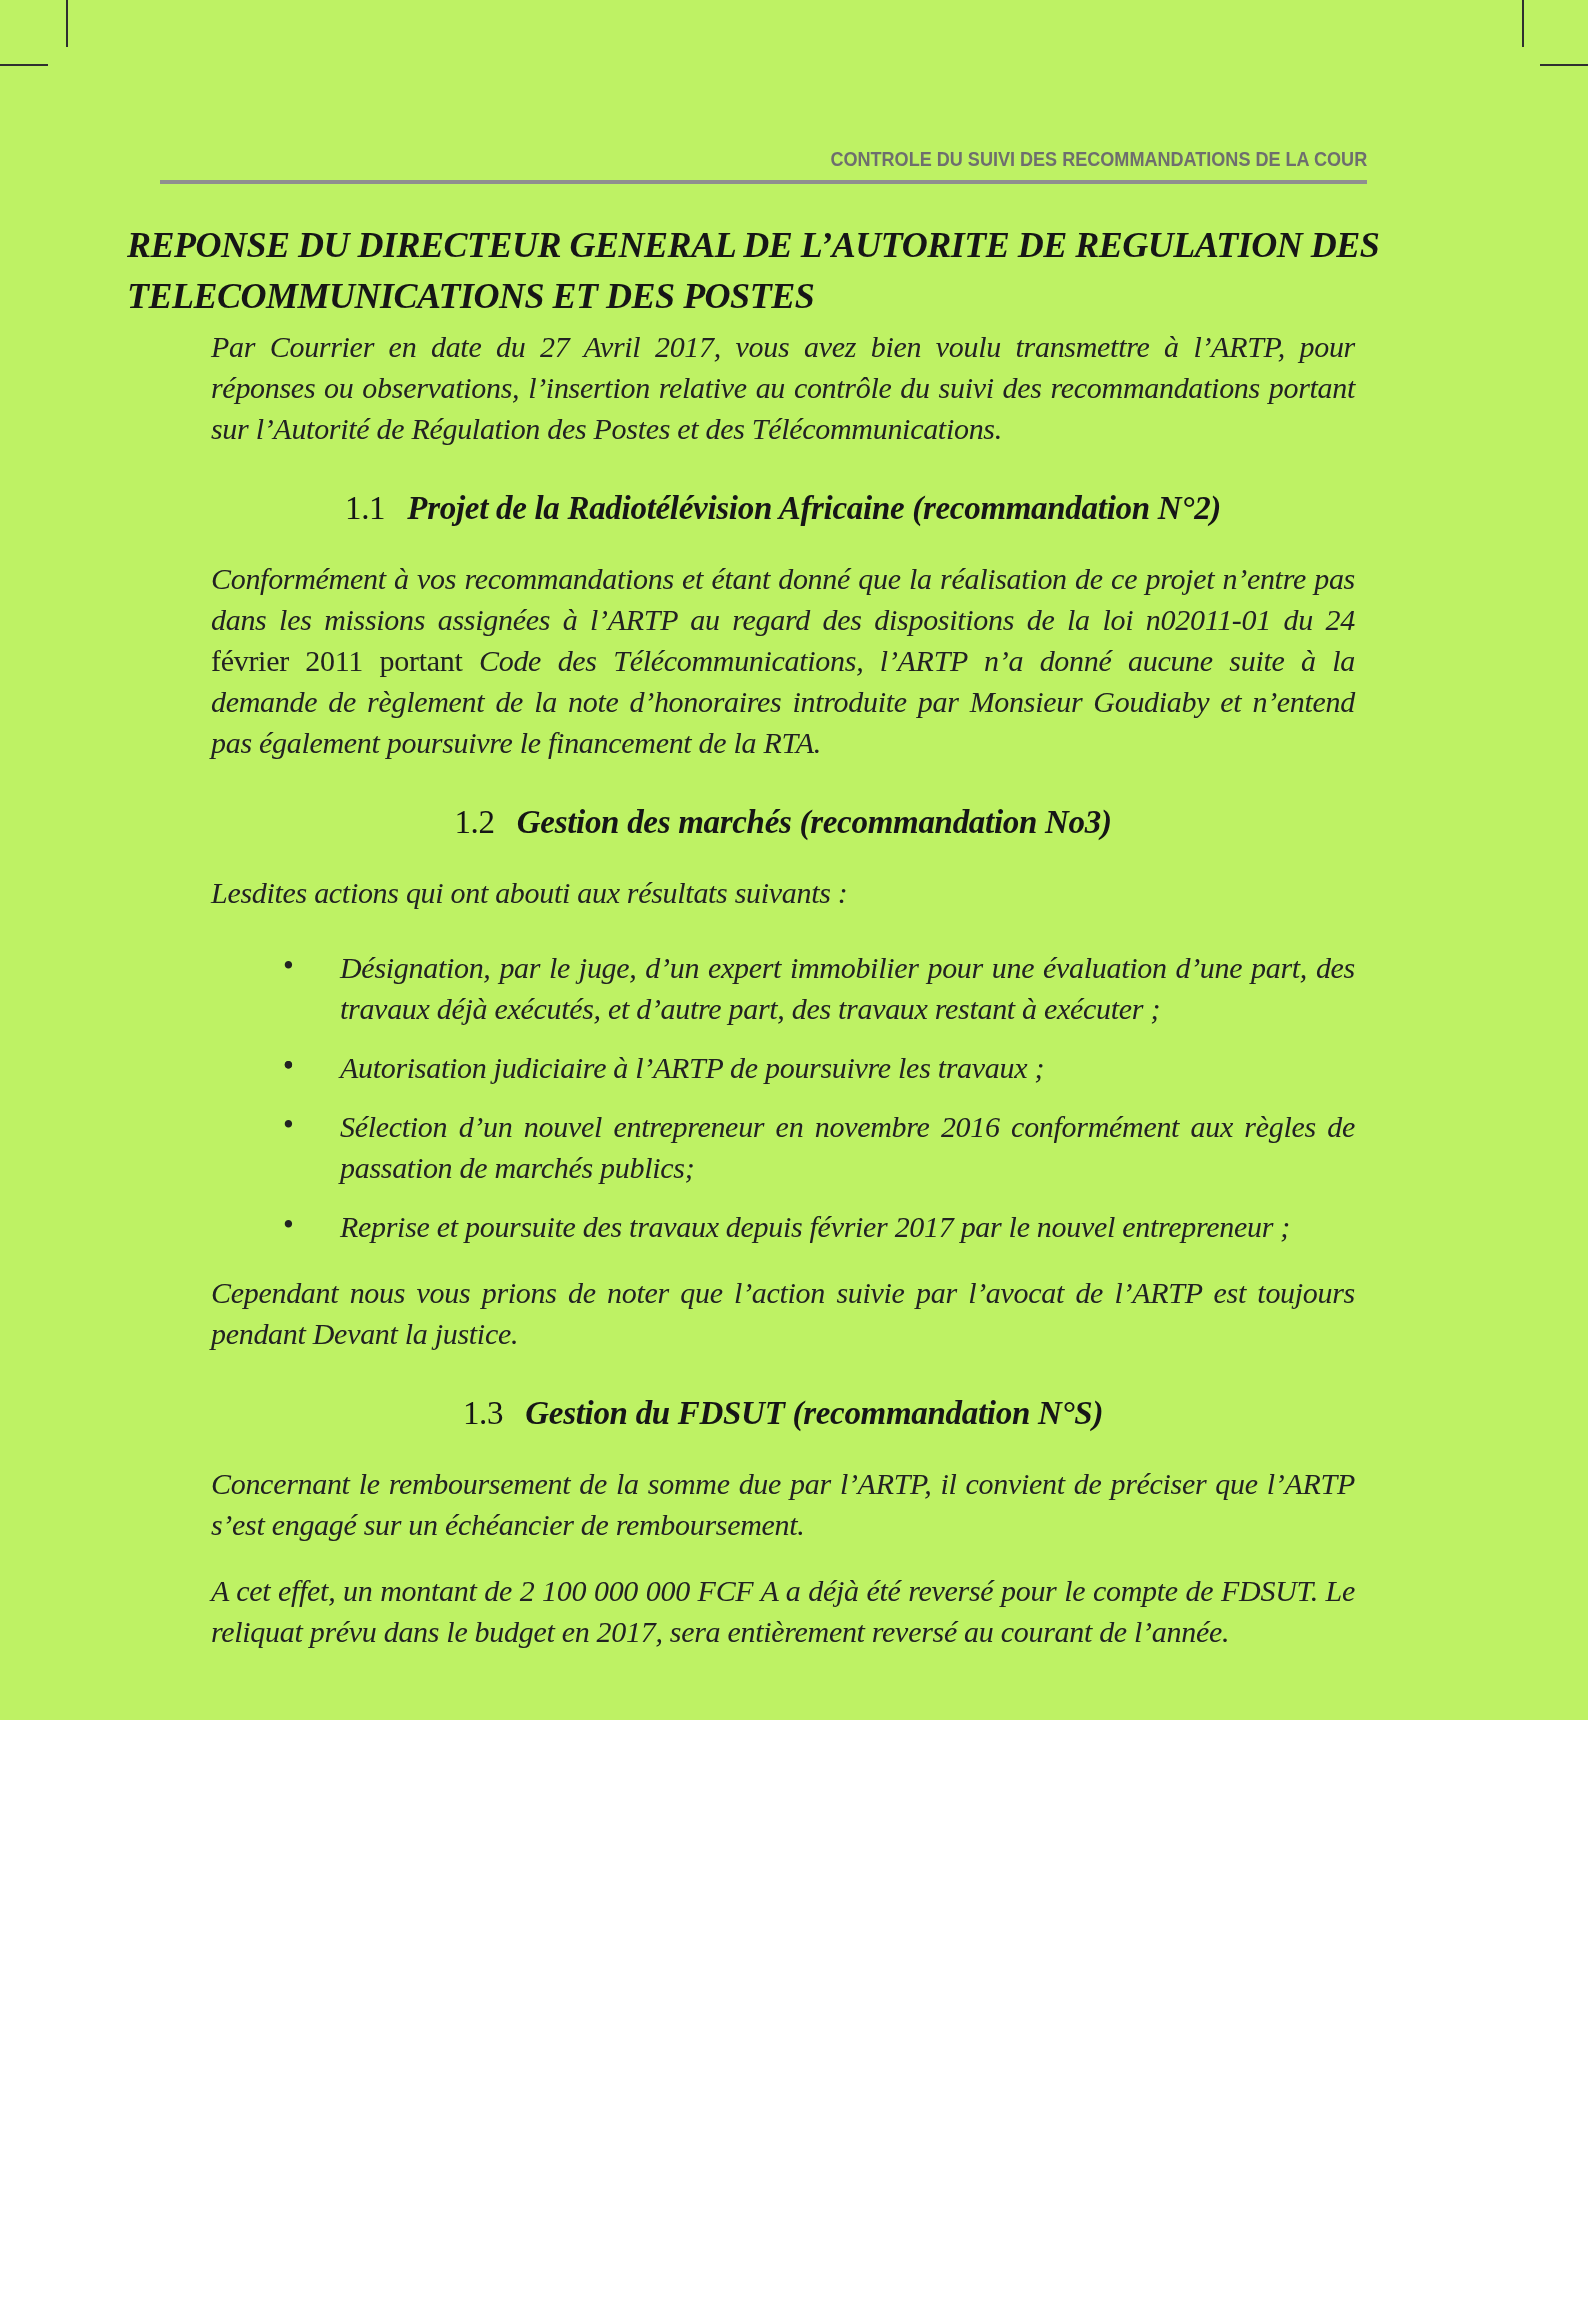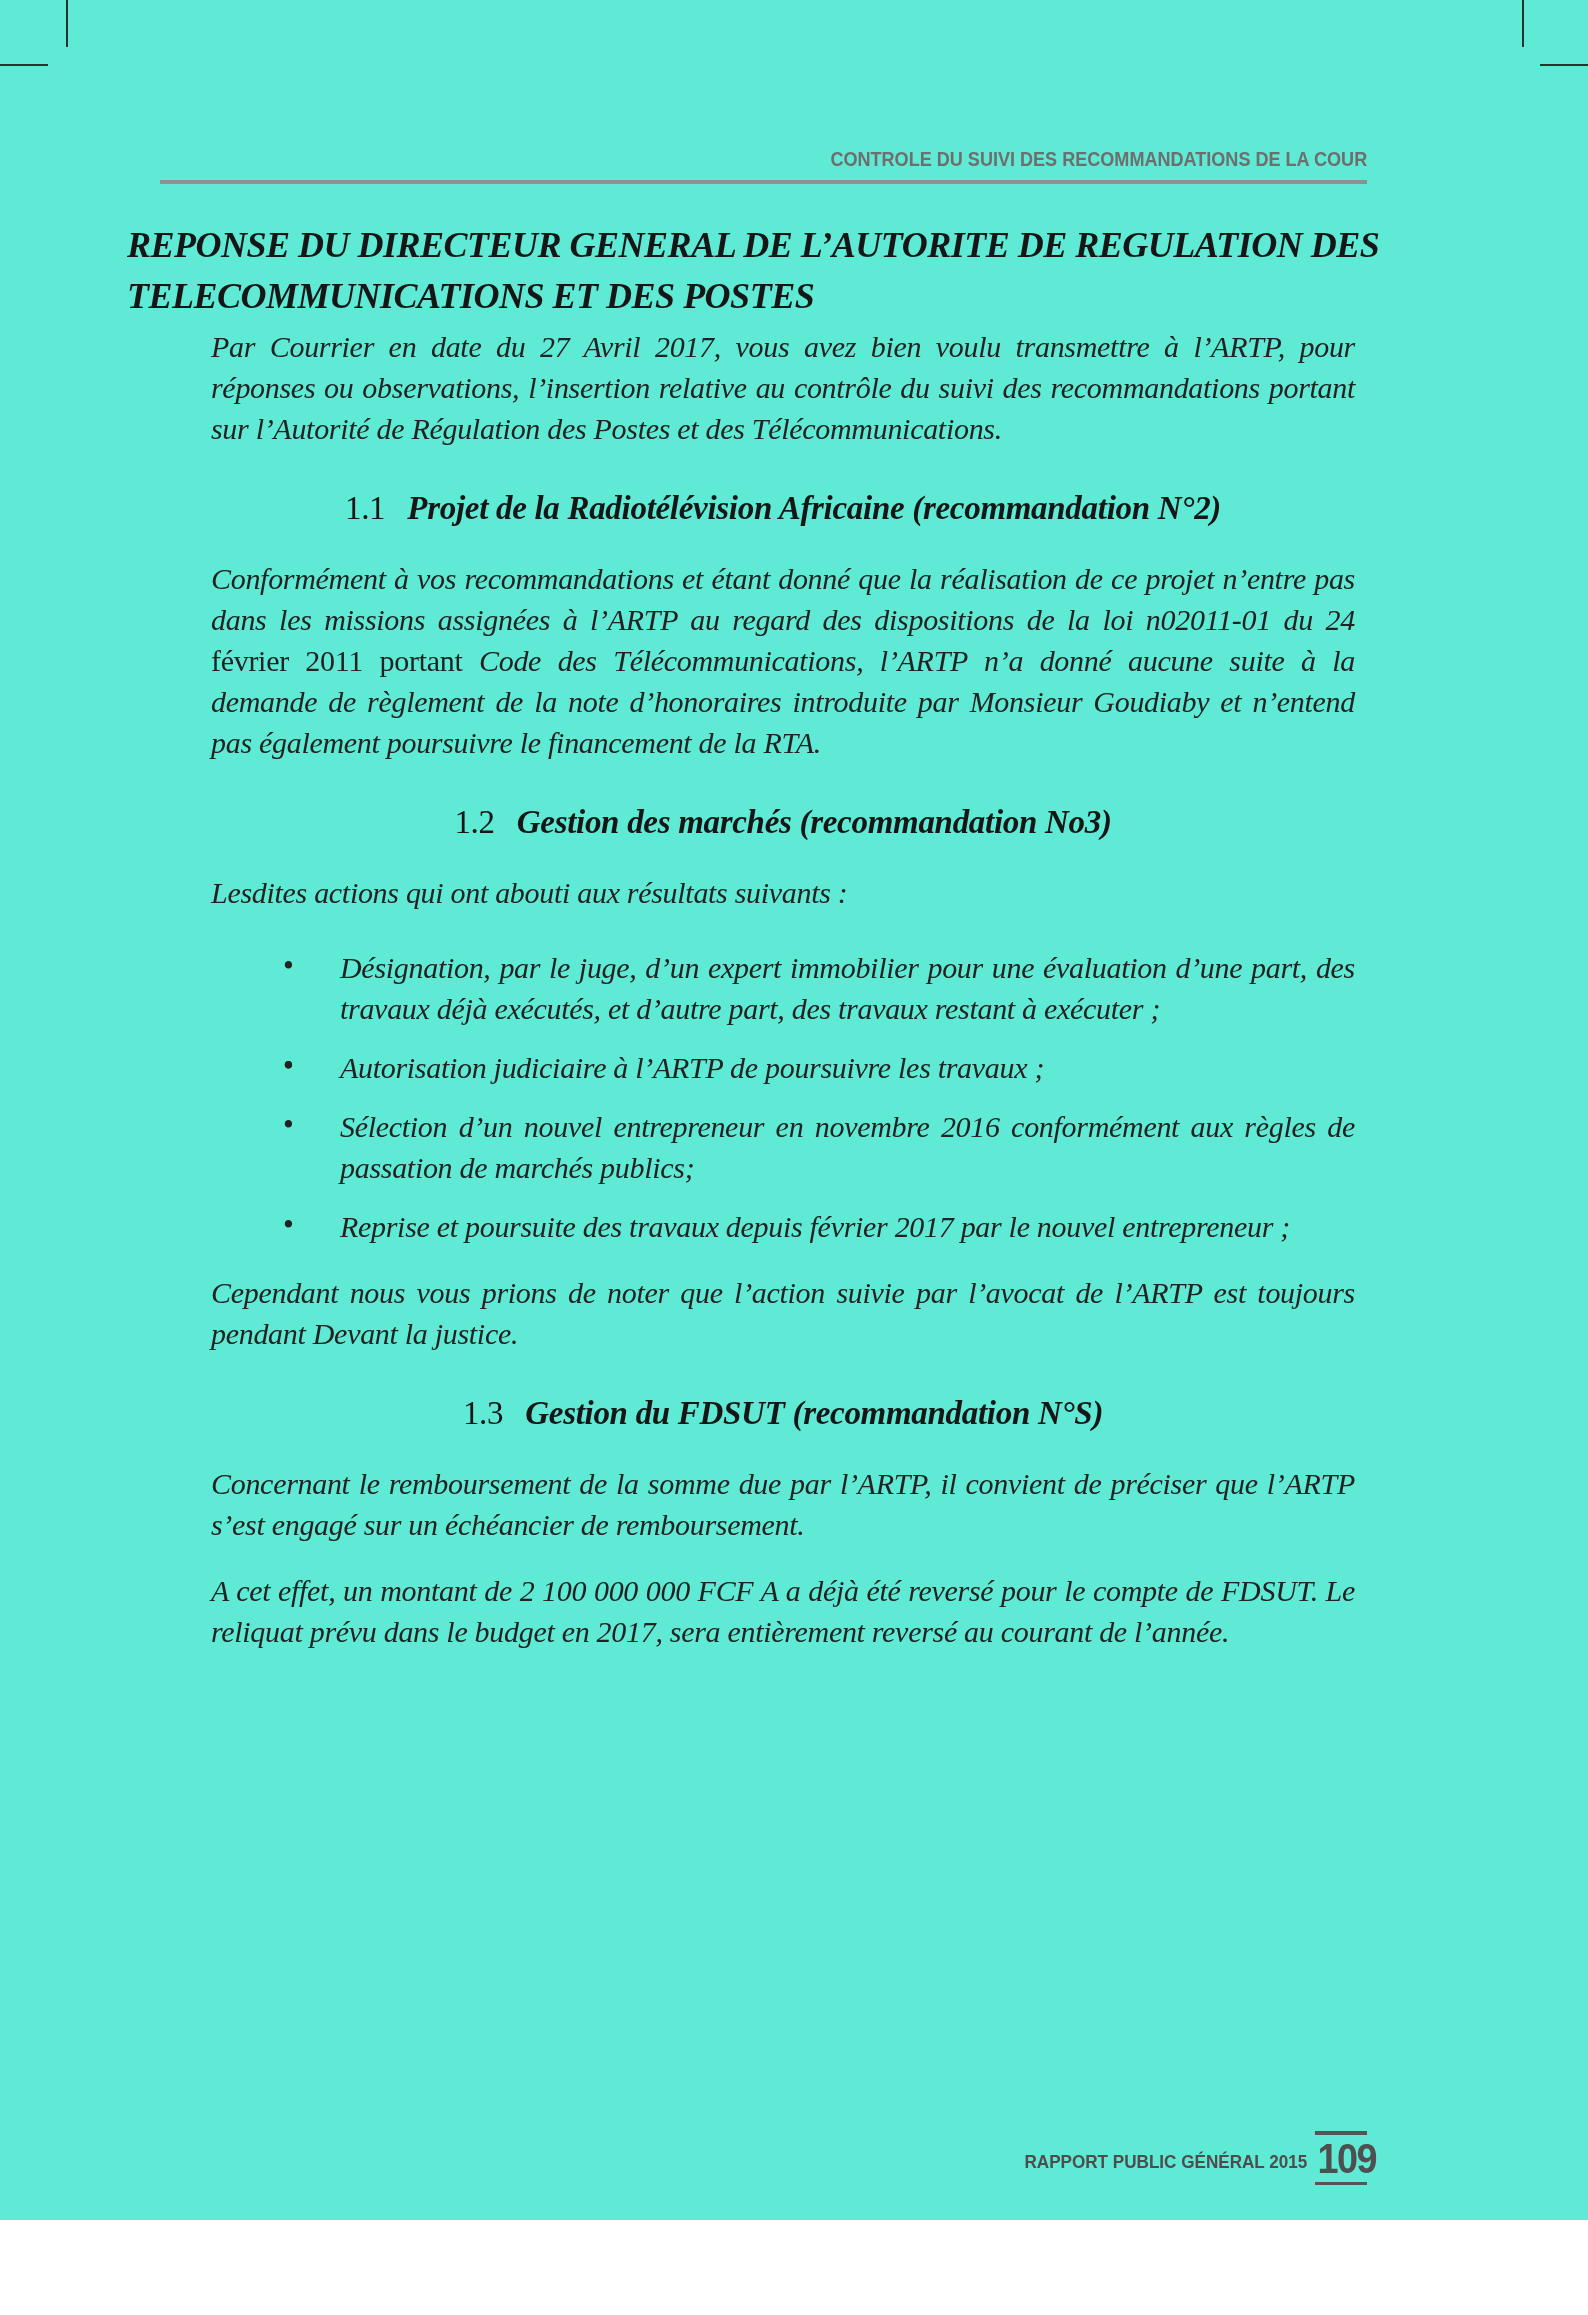--- a/index.html
+++ b/index.html
@@ -1,19 +1,19 @@
 <!DOCTYPE html>
 <html lang="fr" style="font-size:14.5px"><head>
 <meta charset="utf-8">
 <style>
   html,body{margin:0;padding:0;background:#ffffff;}
   .page{
     position:relative;
-    width:1588px;height:2220px;
-    background:#5eead4;
+    width:1588px;height:1720px;
+    background:#bef264;
     overflow:hidden;
     font-family:"Liberation Serif", serif;
     color:#1f1f1f;
   }
   
   .crop{position:absolute;background:#2f2f2f;}
   .crop.tl-v{left:66px;top:0;width:1.8px;height:47px;}
   .crop.tl-h{left:0;top:64px;width:48px;height:1.8px;}
   .crop.tr-v{left:1522px;top:0;width:1.8px;height:47px;}
   .crop.tr-h{right:0;top:64px;width:48px;height:1.8px;}

